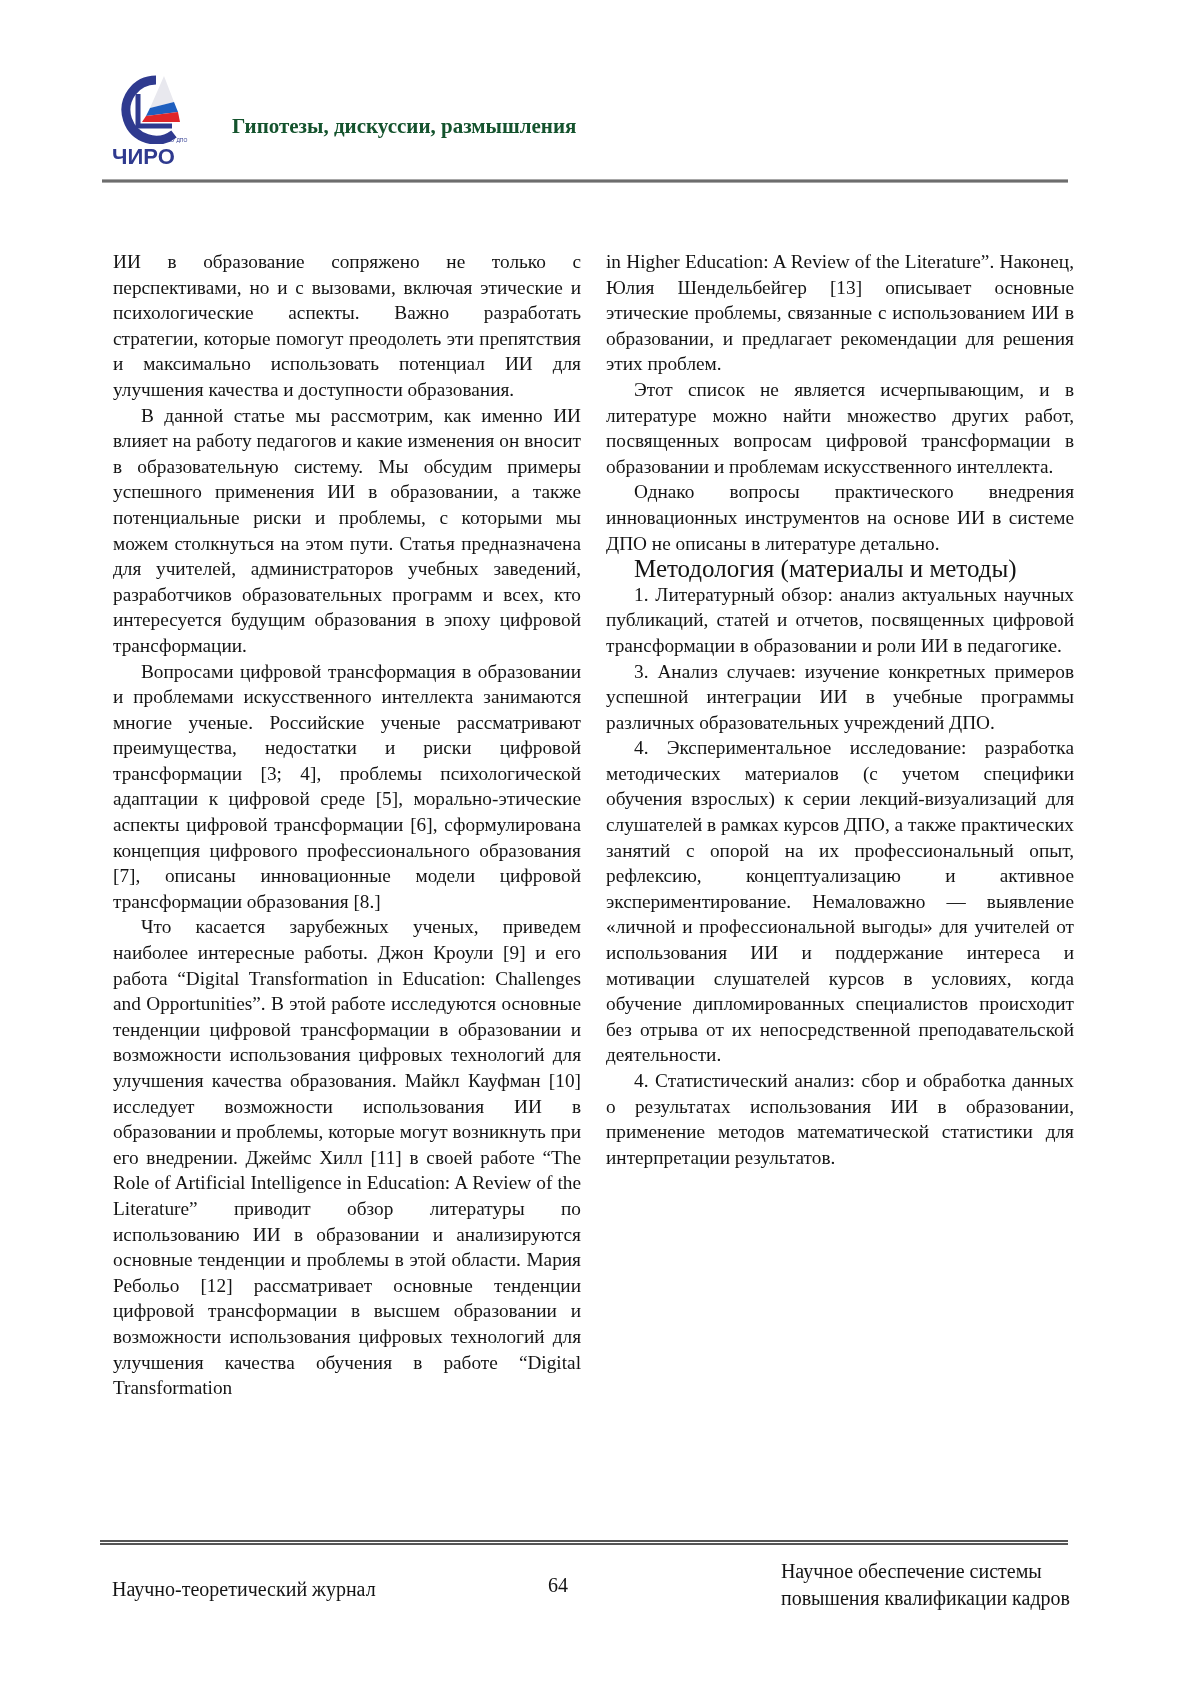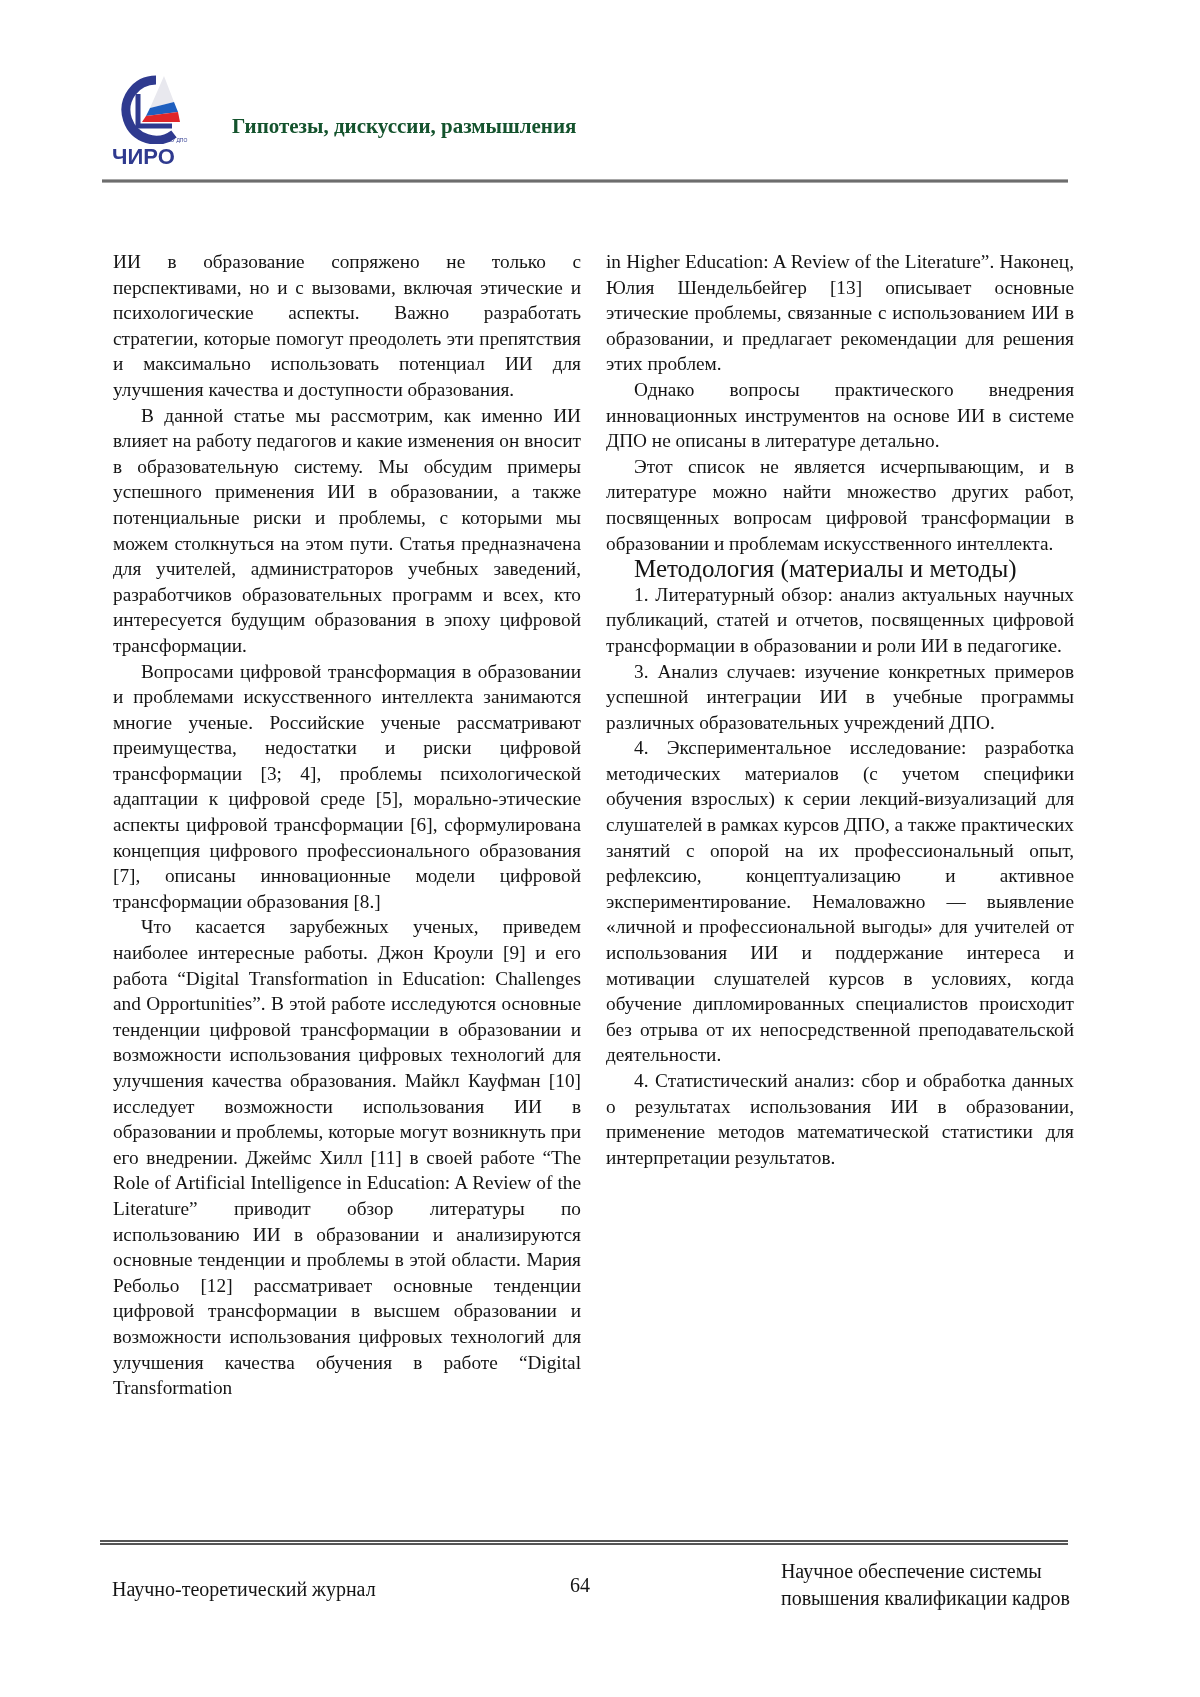--- a/index.html
+++ b/index.html
@@ -24,21 +24,21 @@
             text-align: justify; hyphens: manual; margin-top: 36px; }
   .col-left { left: 113px; }
   .col-right { left: 606px; }
   .column p { margin: 0; text-indent: 0; }
   .column p.indent { text-indent: 28px; }
   .column h3 { margin: 0; font-size: 25px; font-weight: normal; text-indent: 28px; line-height: 25.6px; }
 
   .footer-rule { position: absolute; left: 100px; top: 1540px; width: 968px; height: 5px;
                  border-top: 2px solid #555; border-bottom: 2px solid #555; box-sizing: border-box; }
   .footer-left { position: absolute; left: 112px; top: 1578px; font-size: 20px; }
-  .footer-page { position: absolute; left: 570px; top: 1574px; font-size: 20px; }
+  .footer-page { position: absolute; left: 548px; top: 1574px; font-size: 20px; }
   .footer-right { position: absolute; right: 130px; top: 1558px; font-size: 20px; text-align: left; line-height: 27px; }
 </style>
 </head>
 <body>
 
 <div class="logo">
   <svg width="92" height="72" viewBox="0 0 92 72">
 
     <path d="M44 8 A30 30 0 1 0 62 62" fill="none" stroke="#2f3a8f" stroke-width="9"></path>
 
@@ -57,22 +57,22 @@
 
 <div class="column col-left">
   <p>ИИ в образование сопряжено не только с перспективами, но и с вызовами, включая этические и психологические аспекты. Важно разработать стратегии, которые помогут преодолеть эти препятствия и максимально использовать потенциал ИИ для улучшения качества и доступности образования.</p>
   <p class="indent">В данной статье мы рассмотрим, как именно ИИ влияет на работу педагогов и какие изменения он вносит в образовательную систему. Мы обсудим примеры успешного применения ИИ в образовании, а также потенциальные риски и проблемы, с которыми мы можем столкнуться на этом пути. Статья предназначена для учителей, администраторов учебных заведений, разработчиков образовательных программ и всех, кто интересуется будущим образования в эпоху цифровой трансформации.</p>
   <p class="indent">Вопросами цифровой трансформация в образовании и проблемами искусственного интеллекта занимаются многие ученые. Российские ученые рассматривают преимущества, недостатки и риски цифровой трансформации [3; 4], проблемы психологической адаптации к цифровой среде [5], морально-этические аспекты цифровой трансформации [6], сформулирована концепция цифрового профессионального образования [7], описаны инновационные модели цифровой трансформации образования [8.]</p>
   <p class="indent">Что касается зарубежных ученых, приведем наиболее интересные работы. Джон Кроули [9] и его работа “Digital Transformation in Education: Challenges and Opportunities”. В этой работе исследуются основные тенденции цифровой трансформации в образовании и возможности использования цифровых технологий для улучшения качества образования. Майкл Кауфман [10] исследует возможности использования ИИ в образовании и проблемы, которые могут возникнуть при его внедрении. Джеймс Хилл [11] в своей работе “The Role of Artificial Intelligence in Education: A Review of the Literature” приводит обзор литературы по использованию ИИ в образовании и анализируются основные тенденции и проблемы в этой области. Мария Ребольо [12] рассматривает основные тенденции цифровой трансформации в высшем образовании и возможности использования цифровых технологий для улучшения качества обучения в работе “Digital Transformation</p>
 </div>
 
 <div class="column col-right">
   <p>in Higher Education: A Review of the Literature”. Наконец, Юлия Шендельбейгер [13] описывает основные этические проблемы, связанные с использованием ИИ в образовании, и предлагает рекомендации для решения этих проблем.</p>
+  <p class="indent">Этот список не является исчерпывающим, и в литературе можно найти множество других работ, посвященных вопросам цифровой трансформации в образовании и проблемам искусственного интеллекта.</p>
   <p class="indent">Однако вопросы практического внедрения инновационных инструментов на основе ИИ в системе ДПО не описаны в литературе детально.</p>
-  <p class="indent">Этот список не является исчерпывающим, и в литературе можно найти множество других работ, посвященных вопросам цифровой трансформации в образовании и проблемам искусственного интеллекта.</p>
   <h3>Методология (материалы и методы)</h3>
   <p class="indent">1. Литературный обзор: анализ актуальных научных публикаций, статей и отчетов, посвященных цифровой трансформации в образовании и роли ИИ в педагогике.</p>
   <p class="indent">3. Анализ случаев: изучение конкретных примеров успешной интеграции ИИ в учебные программы различных образовательных учреждений ДПО.</p>
   <p class="indent">4. Экспериментальное исследование: разработка методических материалов (с учетом специфики обучения взрослых) к серии лекций-визуализаций для слушателей в рамках курсов ДПО, а также практических занятий с опорой на их профессиональный опыт, рефлексию, концептуализацию и активное экспериментирование. Немаловажно — выявление «личной и профессиональной выгоды» для учителей от использования ИИ и поддержание интереса и мотивации слушателей курсов в условиях, когда обучение дипломированных специалистов происходит без отрыва от их непосредственной преподавательской деятельности.</p>
   <p class="indent">4. Статистический анализ: сбор и обработка данных о результатах использования ИИ в образовании, применение методов математической статистики для интерпретации результатов.</p>
 </div>
 
 <div class="footer-rule"></div>
 <div class="footer-left">Научно-теоретический журнал</div>
 <div class="footer-page">64</div>

